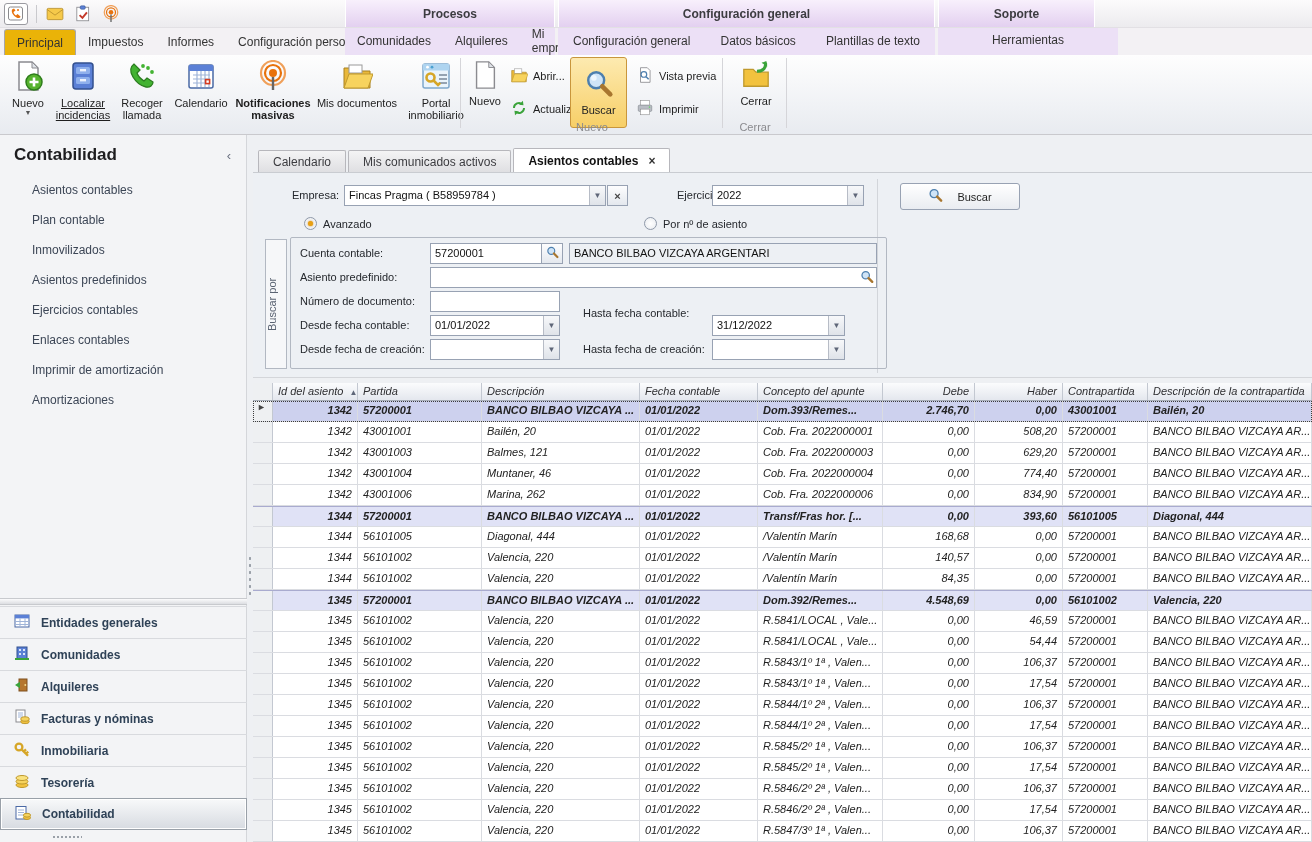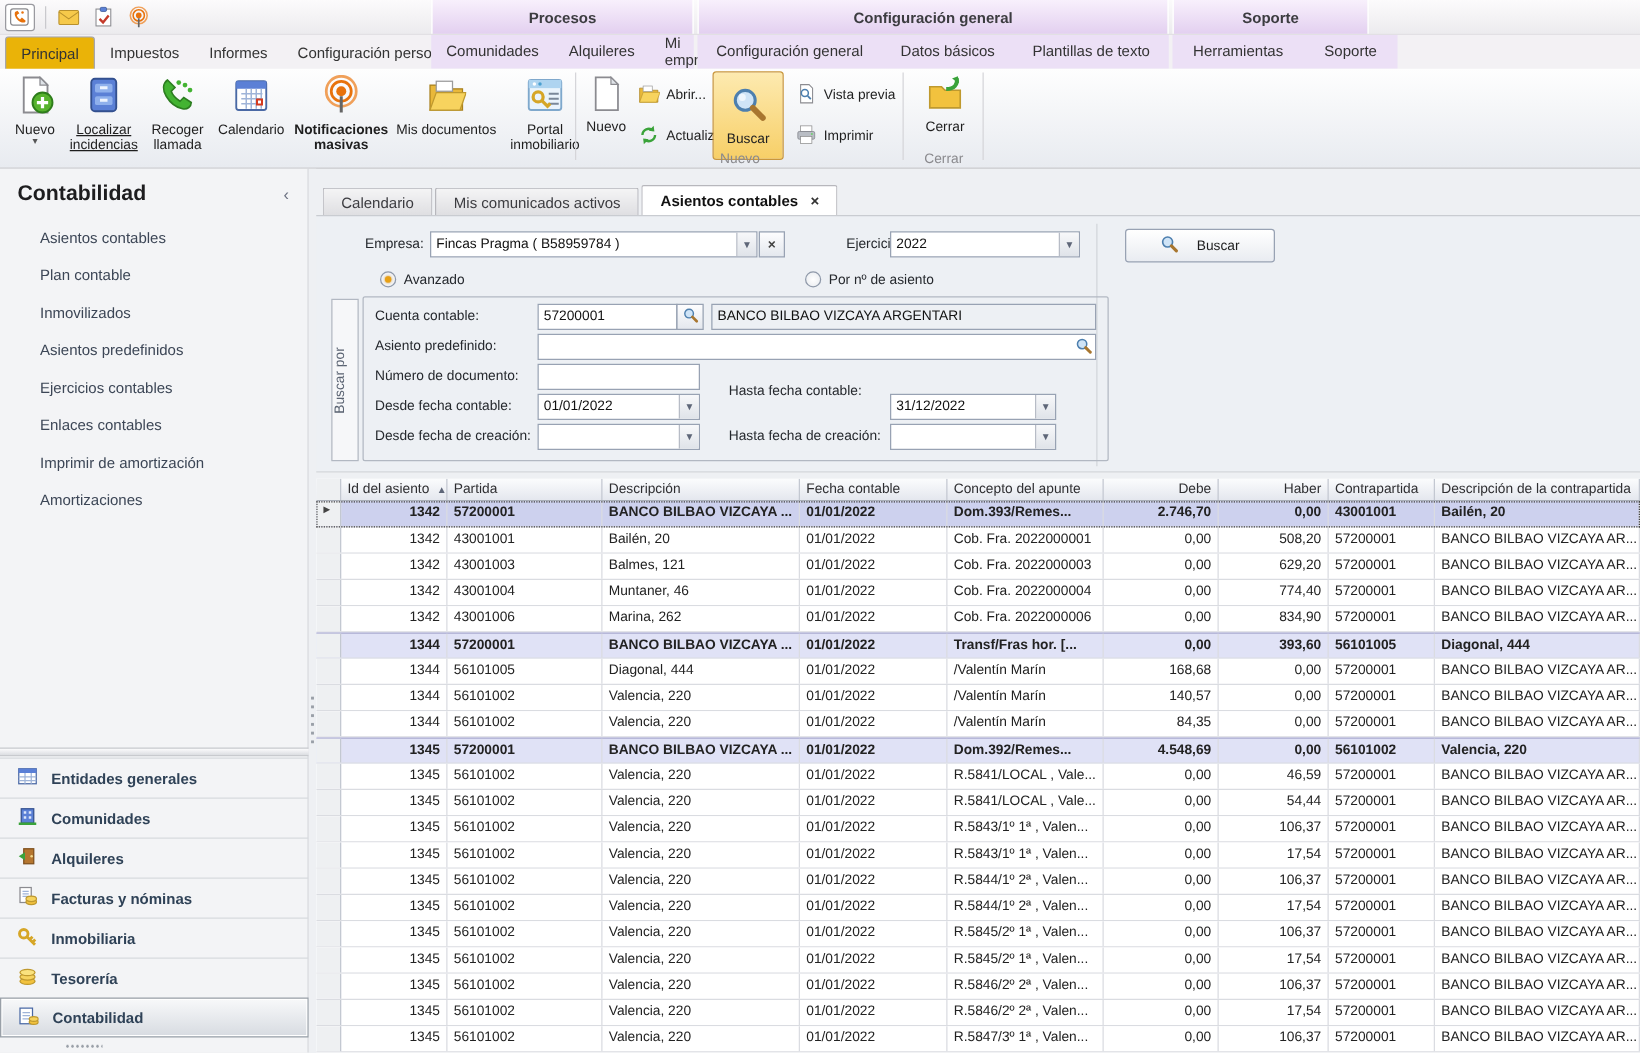--- a/index.html
+++ b/index.html
@@ -63,21 +63,21 @@
   .sqbtn { position:absolute; background:linear-gradient(#fdfdfe,#e4e8ee); border:1px solid #98a2b3; display:flex; align-items:center; justify-content:center; }
   .radio { position:absolute; display:flex; align-items:center; gap:6px; color:#25282d; }
   .radio .dot { width:13px; height:13px; border-radius:50%; background:radial-gradient(#fff,#e7eaee); border:1px solid #8f99a9; position:relative; }
   .radio.checked .dot::after { content:""; position:absolute; left:3px; top:3px; width:5px; height:5px; border-radius:50%; background:#e8a013; box-shadow:0 0 2px #c87d00; }
   .groupbox { position:absolute; border:1px solid #b2b8c2; border-radius:2px; }
   .sidetab { position:absolute; background:#f6f7f9; border:1px solid #b2b8c2; color:#5a6372; writing-mode:vertical-rl; transform:rotate(180deg); text-align:center; font-size:11px; }
   .vline { position:absolute; width:1px; background:#d2d5da; }
   .btn { position:absolute; background:linear-gradient(#ffffff,#e9ecf1); border:1px solid #98a2b3; border-radius:3px; display:flex; align-items:center; justify-content:center; gap:14px; color:#1e1e1e; }
 
   
-  .grid { position:absolute; left:0; top:248px; width:1059px; height:459px; background:#fff; overflow:hidden; }
+  .grid { position:absolute; left:0; top:248px; width:1059px; height:459px; background:#fff; overflow:hidden;font-style:italic; }
   .grow { display:flex; height:21px; border-bottom:1px solid #dadce1; background:#fff; }
   .grow.head { height:18px; background:linear-gradient(#fbfcfd,#e4e7ee); border-bottom:1px solid #a8aeb8; color:#2e2e31; }
   .gcell { flex:none; padding:3px 5px 0; border-right:1px solid #dadce1; white-space:nowrap; overflow:hidden; height:100%; }
   .grow.head .gcell { border-right:1px solid #c3c8d1; padding-top:2px; }
   .gcell.r { text-align:right; }
   .gcell.ind { background:#eef0f2; border-right:1px solid #c3c8d1; padding:1px 2px 0 4px; color:#444; font-size:9px; }
   .grow.sel { background:#cdd1ee; font-weight:bold; outline:1px dotted #3c3c3c; outline-offset:-1px; }
   .grow.grp { background:#e0e2f6; font-weight:bold; border-top:1px solid #a9abcf; }
   .grow.sel .gcell.ind, .grow.grp .gcell.ind { background:#eef0f2; font-weight:normal; }
   .sortarrow { font-size:8px; color:#5e6678; margin-left:6px; }
@@ -135,21 +135,21 @@
       <div class="ctxtabs" style="left: 345px; width: 210px;">
         <span class="rtab">Comunidades</span>
         <span class="rtab">Alquileres</span>
         <span class="rtab">Mi empresa</span>
       </div>
       <div class="ctxtabs" style="left: 558px; width: 377px;">
         <span class="rtab">Configuración general</span>
         <span class="rtab">Datos básicos</span>
         <span class="rtab">Plantillas de texto</span>
       </div>
-      <div class="ctxtabs" style="left: 938px; width: 180px;">
+      <div class="ctxtabs" style="left: 938px; width: 180px; flex-direction: column;">
         <span class="rtab">Herramientas</span>
         <span class="rtab">Soporte</span>
       </div>
     </div>
 </div>
 
 <div class="ribbon">
   <div class="homegroup" id="homeGroup">
       <div class="bigbtn" style="width: 48px;">
         <span><svg width="32" height="32" viewBox="0 0 32 32">

